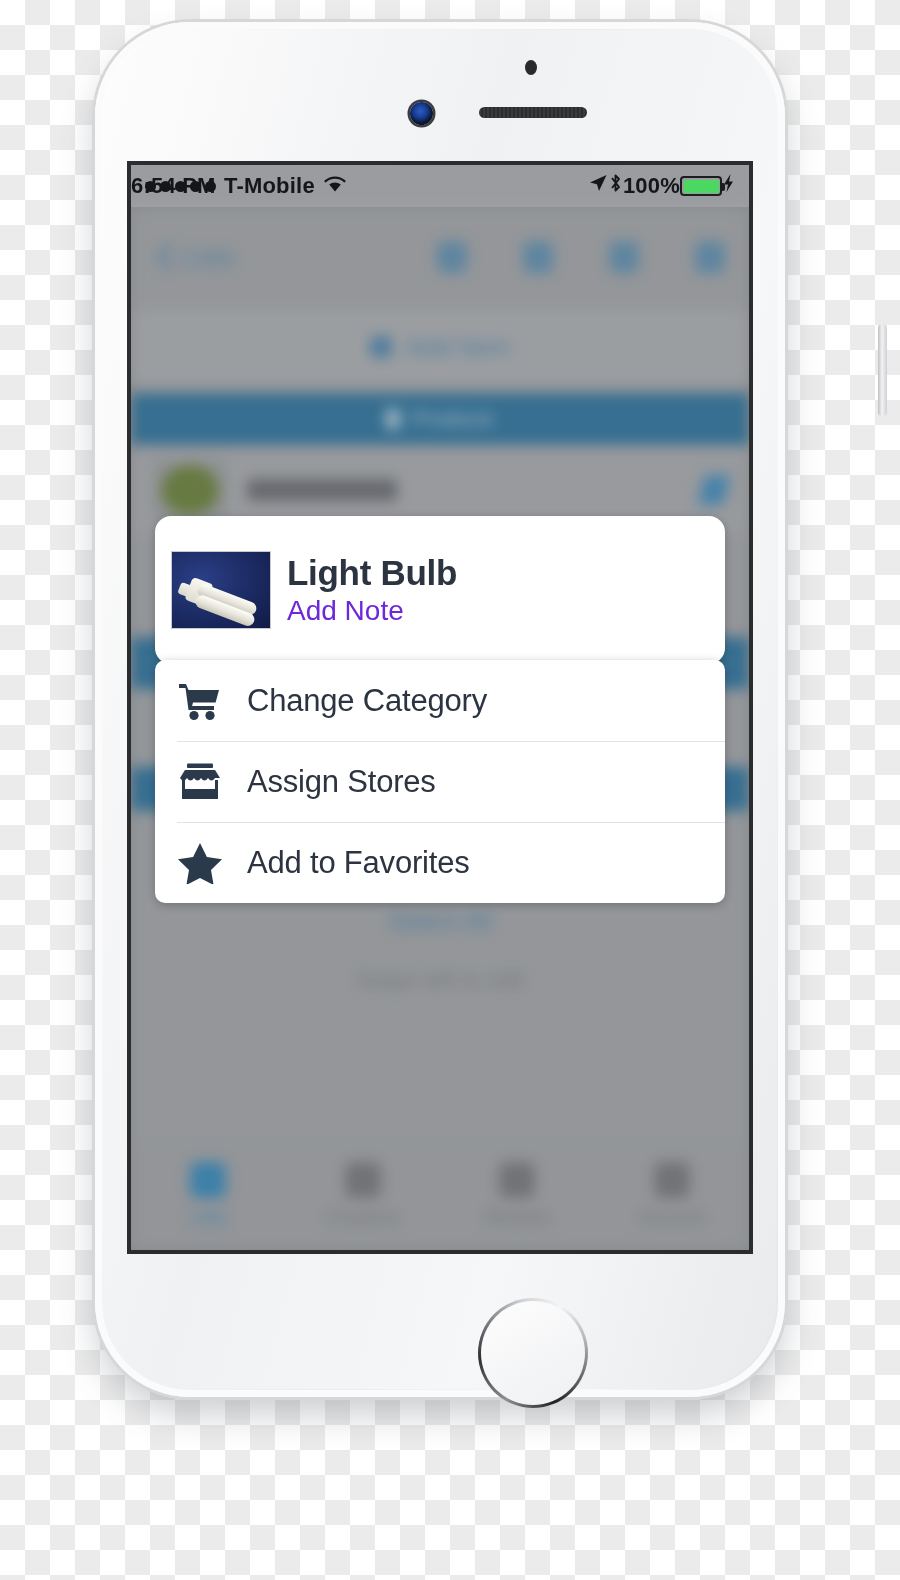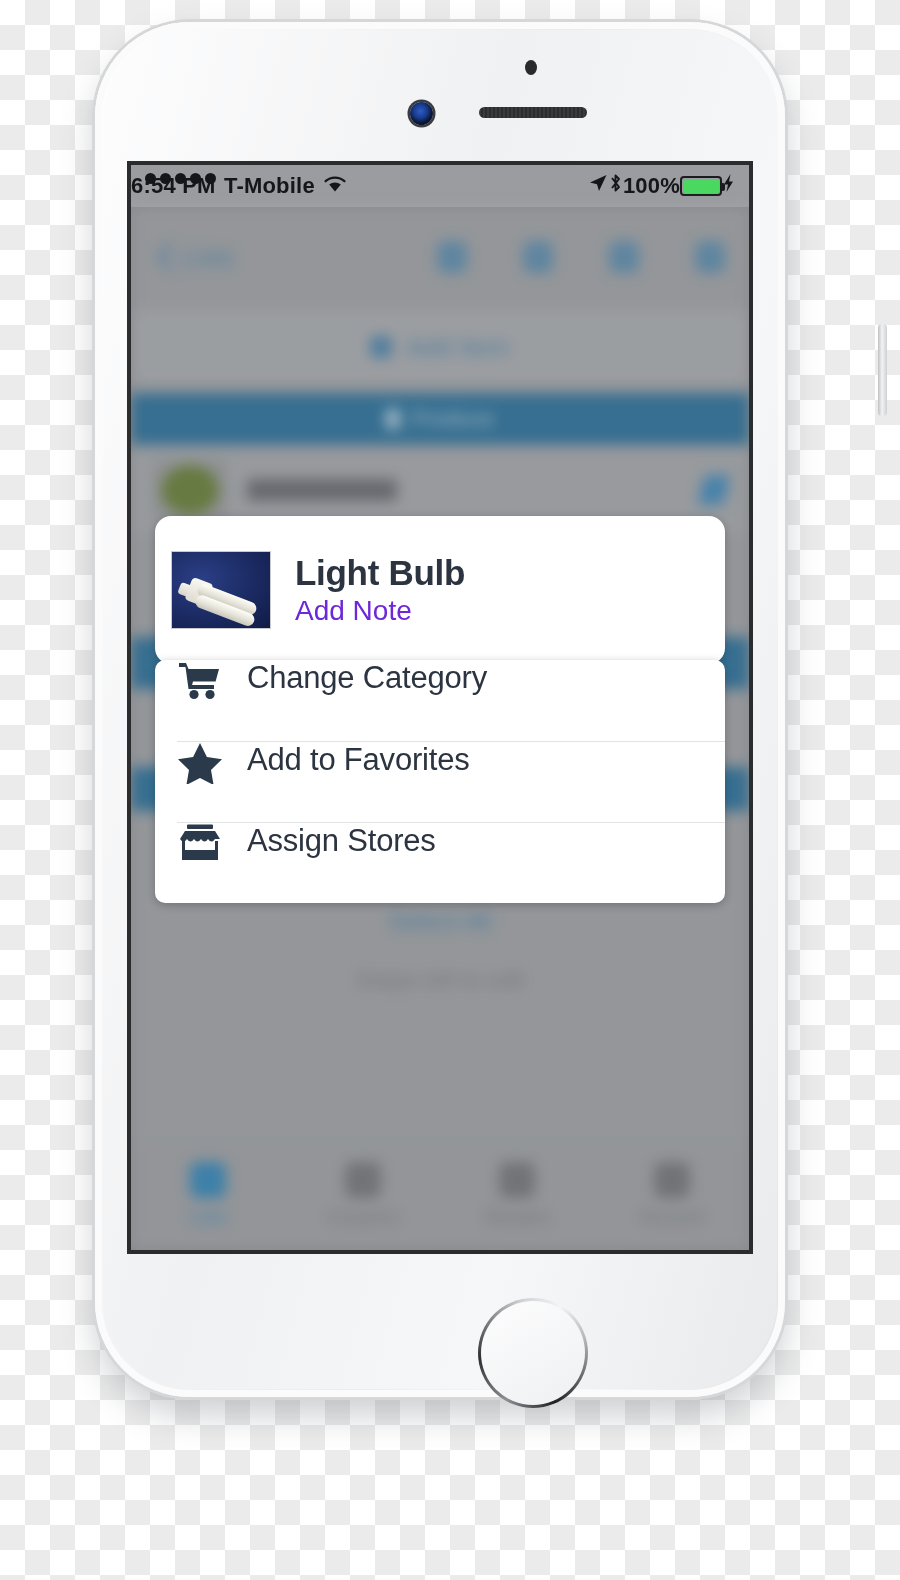--- a/index.html
+++ b/index.html
@@ -68,21 +68,21 @@
     background:#8f9194; overflow:hidden;
     box-shadow:0 0 0 4px #2b2c2e;
   }
 
   
   #status-bar{
     position:relative; height:42px; background:#9a9c9f; color:#15161a;
     display:flex; align-items:center; padding:0 14px; font-size:22px; font-weight:600;
     letter-spacing:.2px;
   }
-  #status-left{ display:flex; align-items:flex-start; gap:8px; }
+  #status-left{ display:flex; align-items:center; gap:8px; }
   #signal-dots{ display:flex; gap:4px; align-items:center; }
   #signal-dots i{ width:11px; height:11px; border-radius:50%; background:#15161a; display:block; }
   #wifi-icon{ display:inline-block; }
   #status-center{ position:absolute; left:0; right:0; text-align:left; pointer-events:none; }
   #status-right{ margin-left:auto; display:flex; align-items:center; }
   #battery-icon{ width:42px; height:20px; border:2px solid #1b1c20; border-radius:4px;
                  padding:1.5px; position:relative; }
   #battery-fill{ height:100%; background:#4ad860; border-radius:1.5px; }
   #battery-cap{ position:absolute; right:-5px; top:5px; width:3.5px; height:8px;
                 background:#1b1c20; border-radius:0 2px 2px 0; }
@@ -130,21 +130,21 @@
 
   
   #dim-overlay{ position:absolute; left:0; top:42px; right:0; bottom:0;
                 background:rgba(120,122,126,.34); }
 
   
   #item-card{
     position:absolute; left:24px; top:351px; width:570px; height:148px;
     background:#ffffff; border-radius:16px;
     box-shadow:0 2px 9px rgba(20,25,35,.28);
-    display:flex; align-items:center; padding:0 16px; gap:24px;
+    display:flex; align-items:center; padding:0 16px; gap:16px;
   }
   #item-thumbnail{
     width:100px; height:78px; flex:none; border:1px solid #c9cacd;
     background:radial-gradient(ellipse at 30% 35%, #2b3f86 0%, #1b2a62 55%, #101b45 100%);
     position:relative; overflow:hidden;
   }
   #bulb-tube-a,#bulb-tube-b{
     position:absolute; height:13px; border-radius:7px;
     background:linear-gradient(180deg,#fdfdf7,#e6e4da 55%,#c9c6ba);
     transform:rotate(21deg); transform-origin:left center;
@@ -163,21 +163,21 @@
 
   
   #action-menu{
     position:absolute; left:24px; top:495px; width:570px;
     background:#ffffff; border-radius:10px;
     box-shadow:0 2px 9px rgba(20,25,35,.28);
     overflow:hidden;
   }
   .menu-row{ display:flex; align-items:center; height:81px; padding:0 0 0 22px; }
   .menu-row + .menu-row .menu-row-inner{ border-top:1px solid #e2e3e5; }
-  .menu-row-inner{ display:flex; align-items:flex-start; gap:24px;
+  .menu-row-inner{ display:flex; align-items:center; gap:24px;
                    flex:1; height:100%; padding-right:22px; }
   .menu-icon{ width:46px; flex:none; display:flex; align-items:center; justify-content:center;
               color:#2b3a4a; }
   .menu-label{ font-size:31px; color:#2b3440; letter-spacing:-.2px; }
 </style>
 </head>
 <body>
 
 <div id="phone-frame">
   <div id="phone-inner-bezel"></div>
@@ -326,44 +326,44 @@
     <div class="menu-row">
       <div class="menu-row-inner">
         <span class="menu-icon">
           <svg width="44" height="40" viewBox="0 0 44 40">
             <path d="M1 3 h7 l2.5 6 H41 l-3.4 12.5 H15 l-0.9 3.4 H36 v4 H10.5 L7.5 7 H1 Z" fill="#2b3a4a"></path>
             <circle cx="16" cy="34.5" r="4.6" fill="#2b3a4a"></circle>
             <circle cx="32" cy="34.5" r="4.6" fill="#2b3a4a"></circle>
           </svg>
         </span>
         <span class="menu-label">Change Category</span>
-      </div>
-    </div>
-
-    <div class="menu-row">
-      <div class="menu-row-inner">
-        <span class="menu-icon">
-          <svg width="44" height="42" viewBox="0 0 44 42">
-            <path d="M22 1 L28.9 15 L44 17.2 L33 27.9 L35.6 43 L22 35.9 L8.4 43 L11 27.9 L0 17.2 L15.1 15 Z" fill="#2b3a4a"></path>
-          </svg>
-        </span>
-        <span class="menu-label">Add to Favorites</span>
       </div>
     </div>
 
     <div class="menu-row">
       <div class="menu-row-inner">
         <span class="menu-icon">
           <svg width="42" height="40" viewBox="0 0 42 40">
             <rect x="8" y="1.5" width="26" height="4.5" rx="1" fill="#2b3a4a"></rect>
             <path d="M1 16 L6 8 h30 l5 8 Z" fill="#2b3a4a"></path>
             <path d="M1 16 q3.5 5 7 0 q3.5 5 7 0 q3.5 5 7 0 q3.5 5 7 0 q3.5 5 7 0 L41 16 Z" fill="#2b3a4a"></path>
             <rect x="3" y="18" width="3" height="19" fill="#2b3a4a"></rect>
             <rect x="36" y="18" width="3" height="19" fill="#2b3a4a"></rect>
             <rect x="6" y="27" width="30" height="10" fill="#2b3a4a"></rect>
           </svg>
         </span>
         <span class="menu-label">Assign Stores</span>
       </div>
     </div>
 
+    <div class="menu-row">
+      <div class="menu-row-inner">
+        <span class="menu-icon">
+          <svg width="44" height="42" viewBox="0 0 44 42">
+            <path d="M22 1 L28.9 15 L44 17.2 L33 27.9 L35.6 43 L22 35.9 L8.4 43 L11 27.9 L0 17.2 L15.1 15 Z" fill="#2b3a4a"></path>
+          </svg>
+        </span>
+        <span class="menu-label">Add to Favorites</span>
+      </div>
+    </div>
+
   </div>
 </div>
 
 </body></html>

